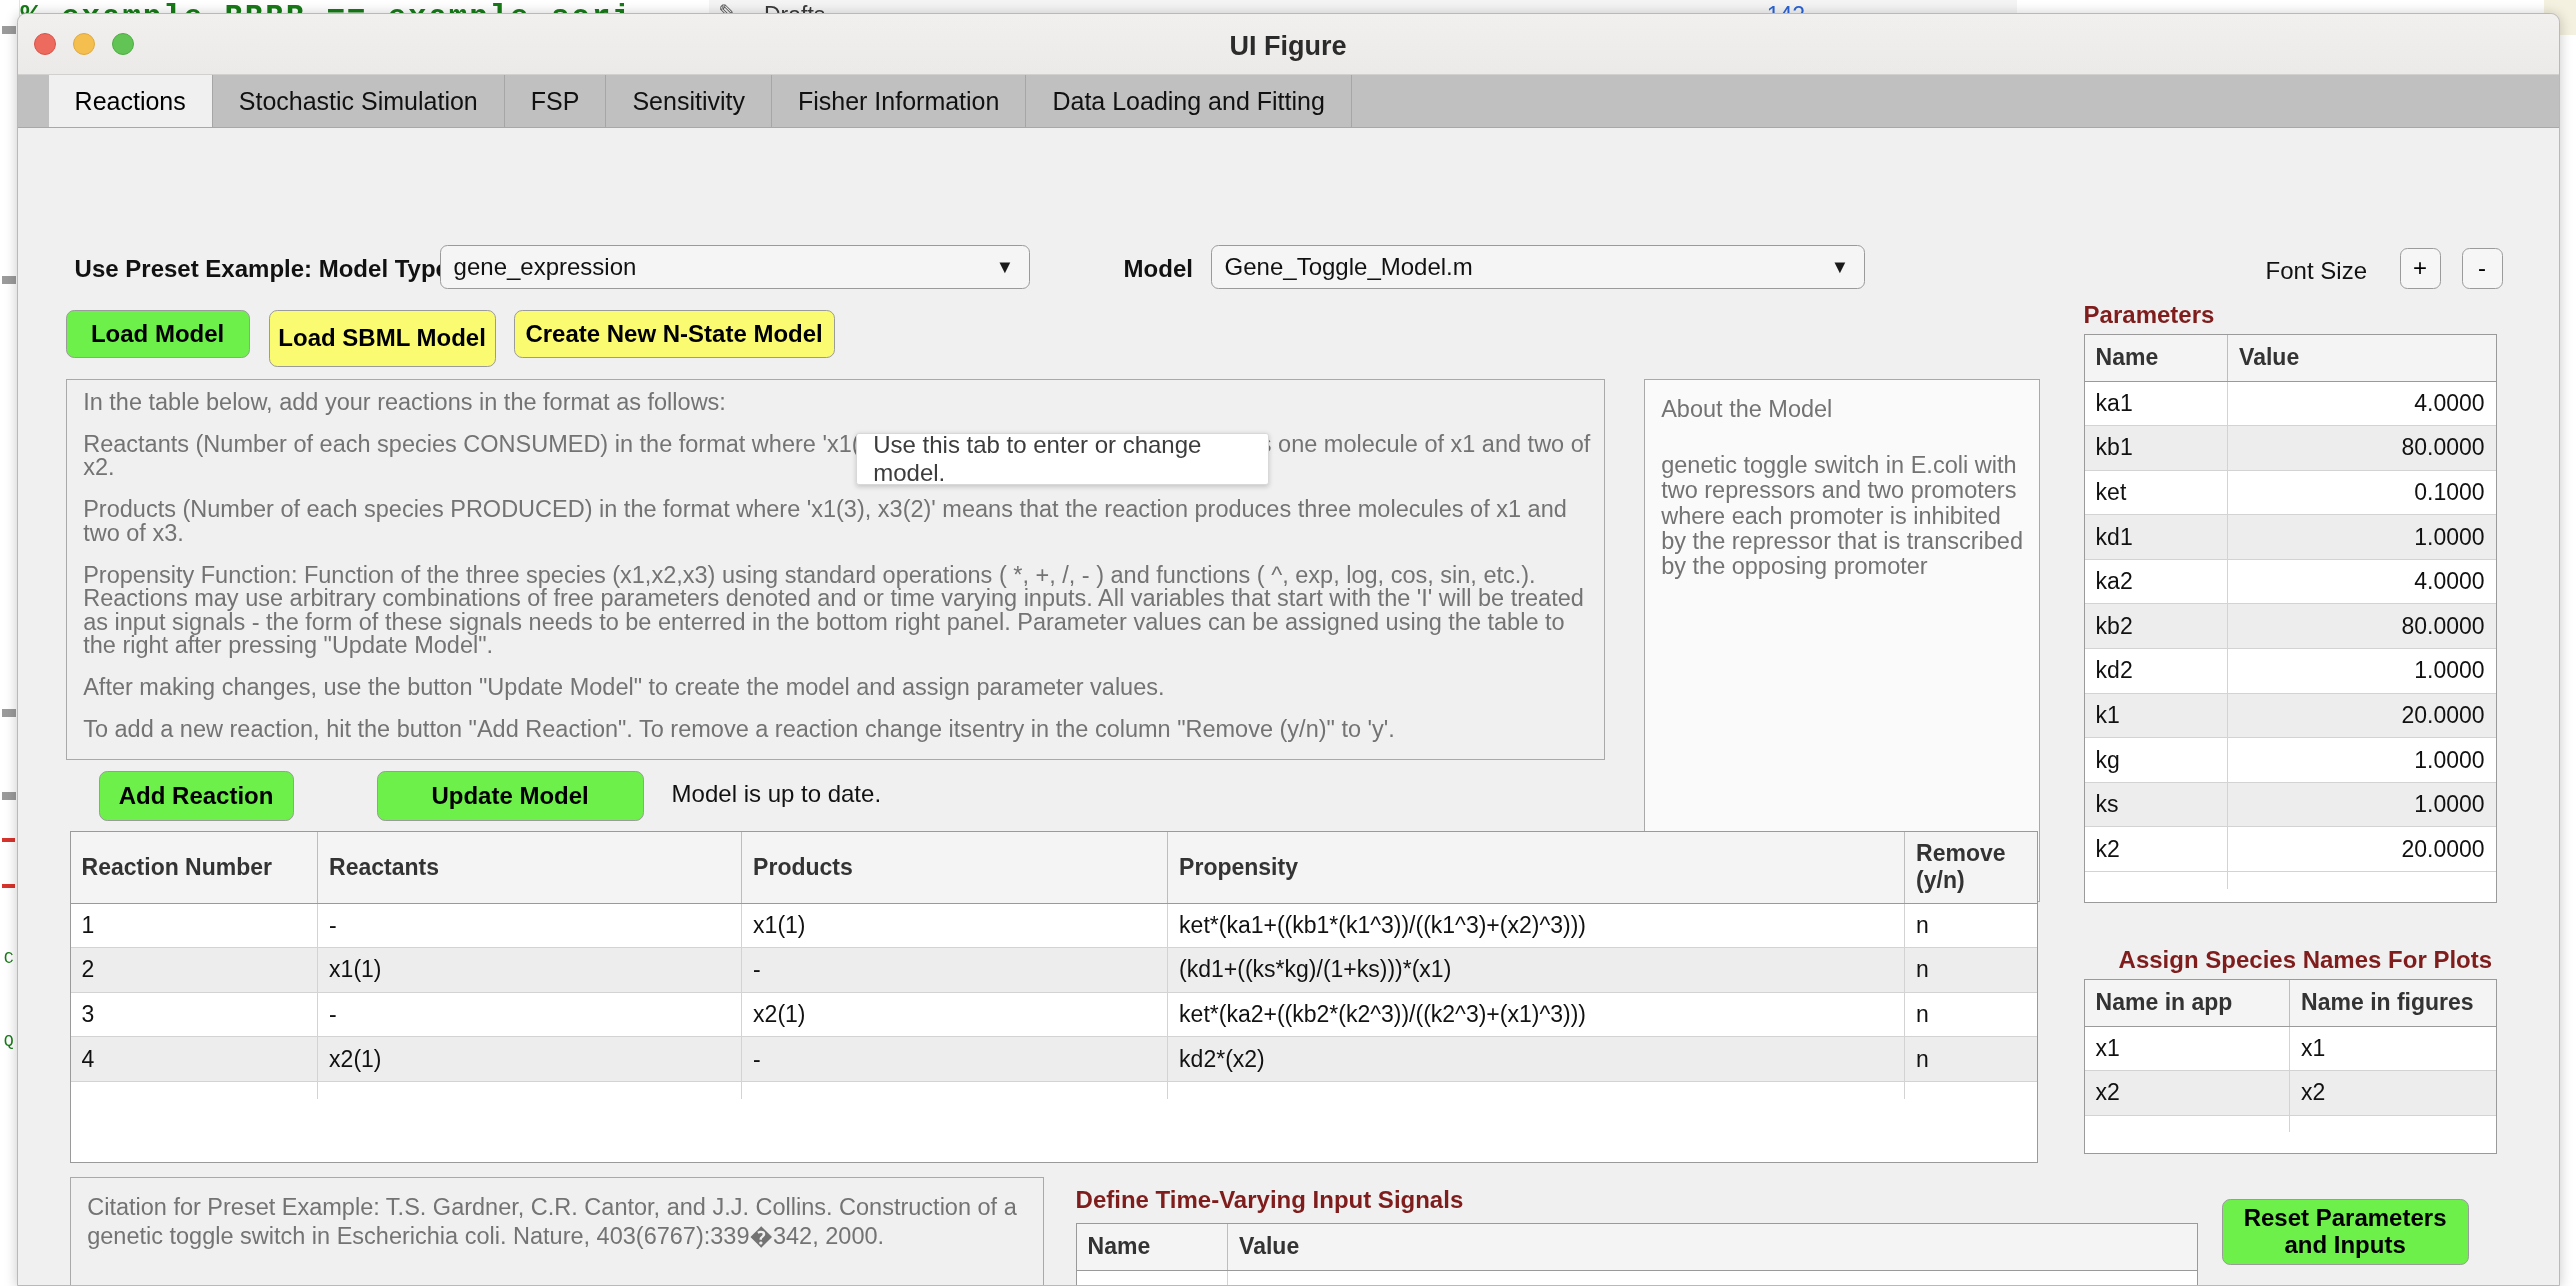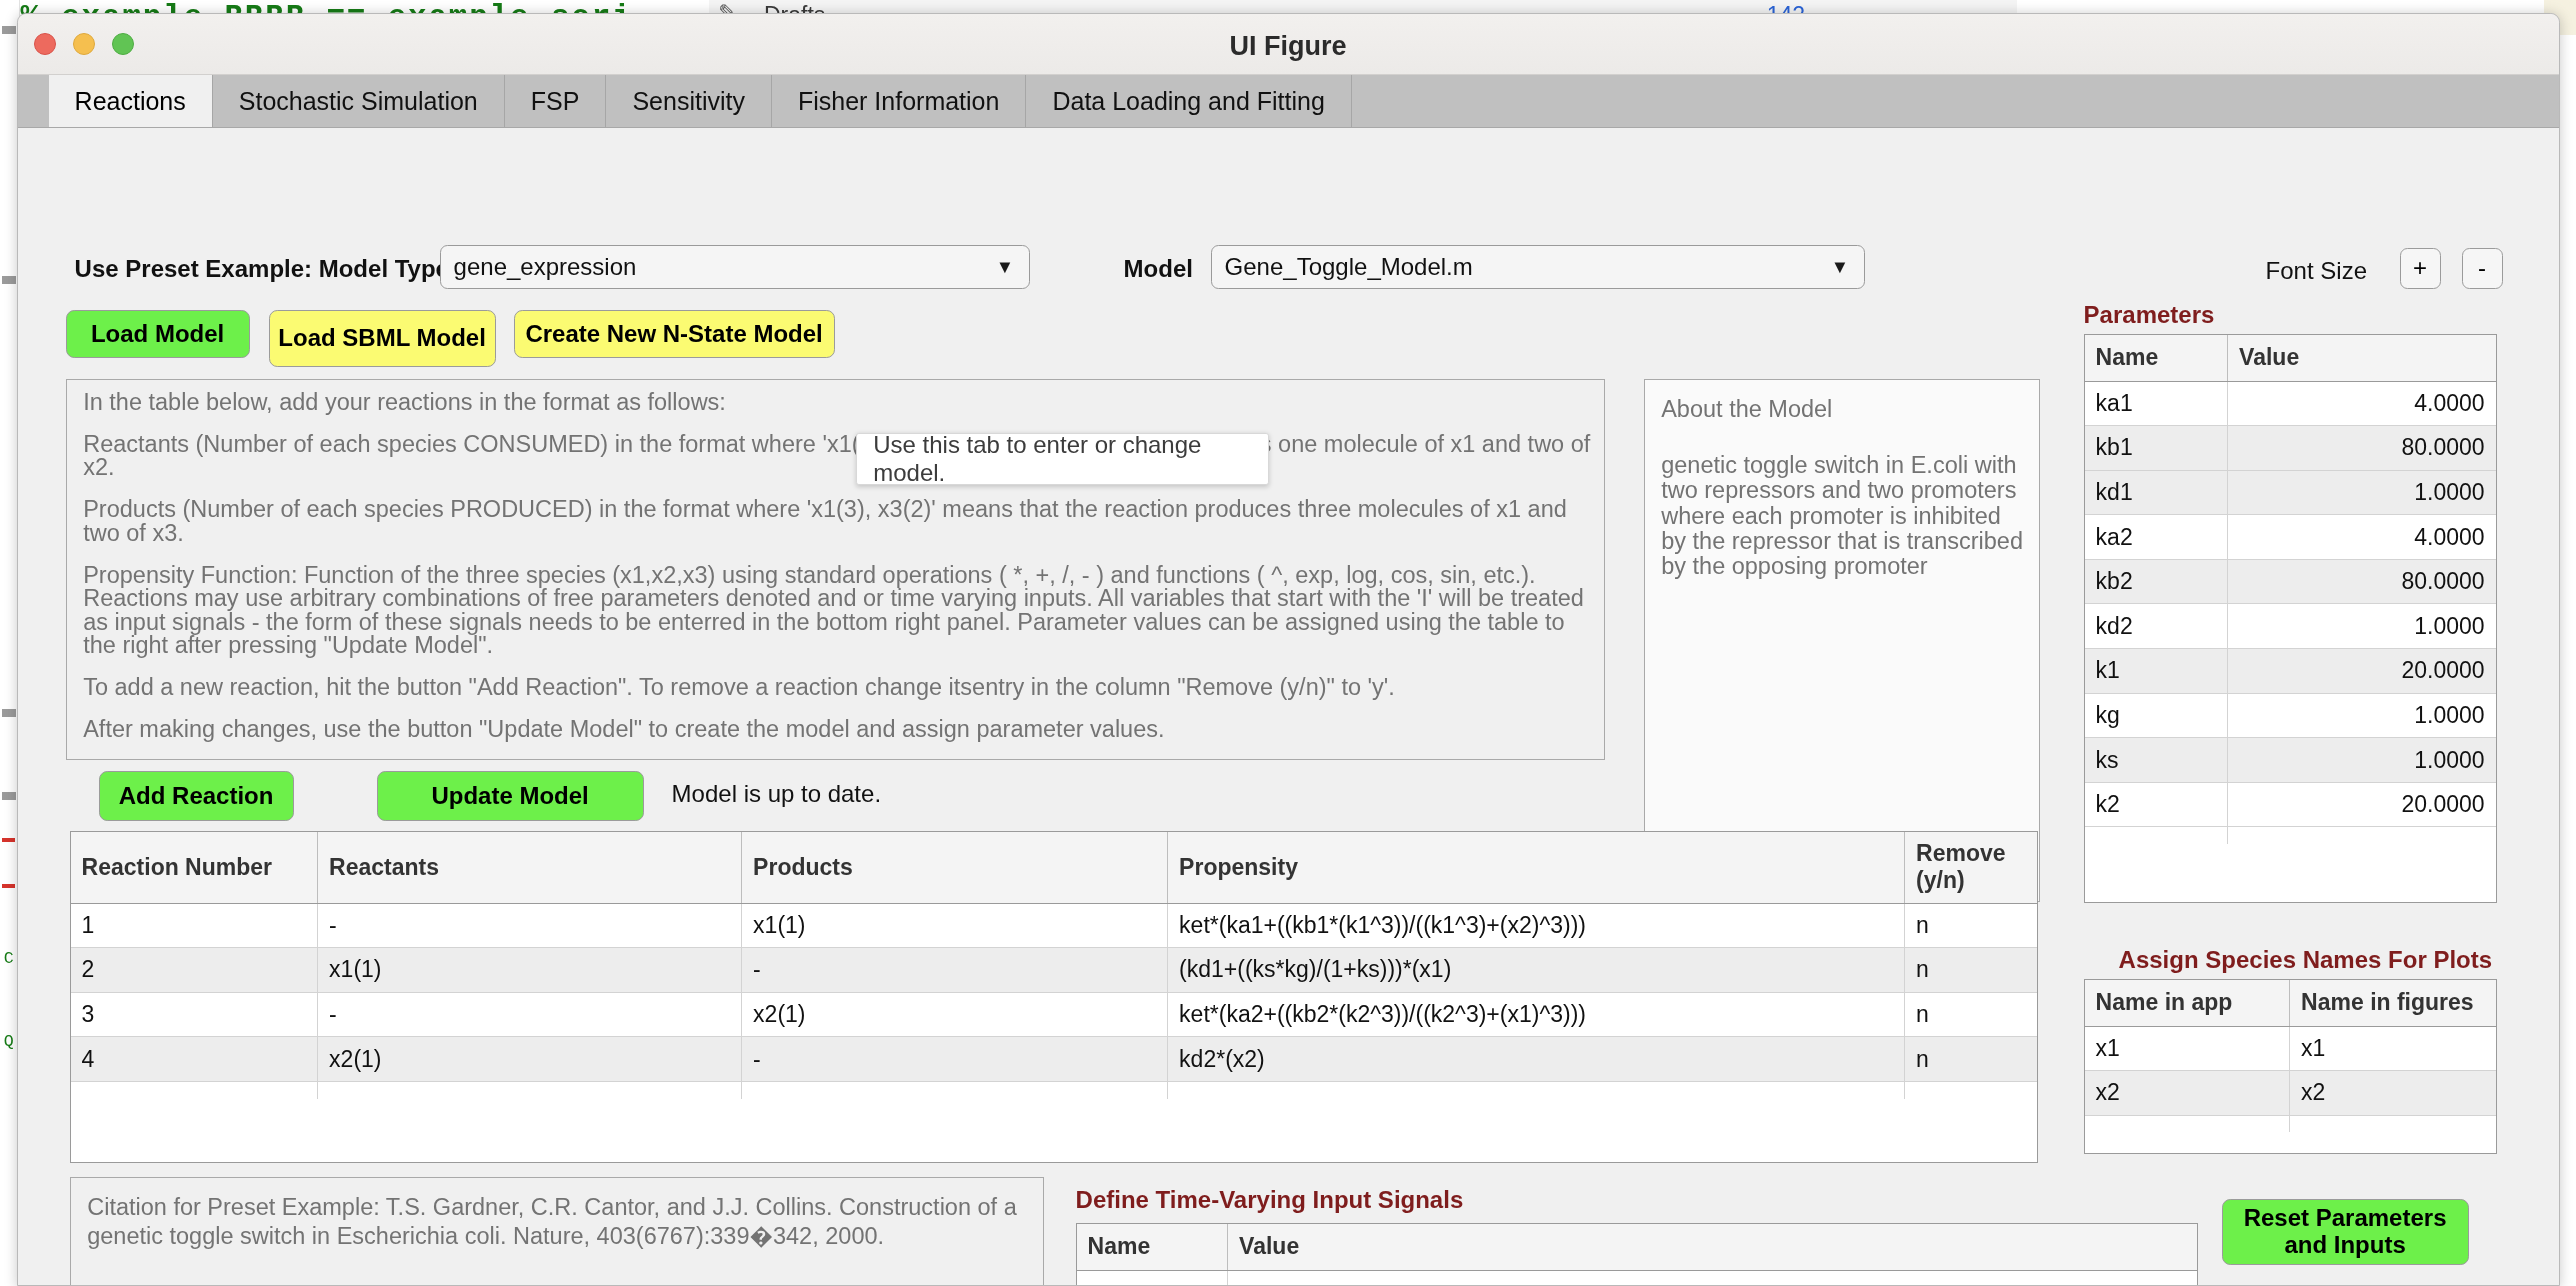--- a/index.html
+++ b/index.html
@@ -242,22 +242,22 @@
     <div class="btn yellow" style="left:251px; top:182px; width:227px; height:57px;">Load SBML Model</div>
     <div class="btn yellow" style="left:496px; top:182px; width:321px; height:48px;">Create New N-State Model</div>
 
     <div class="panel" style="left:48px; top:251px; width:1539px; height:381px;">
       <div class="panel-text">
         <p>In the table below, add your reactions in the format as follows:</p>
         <p>Reactants (Number of each species CONSUMED) in the format where 'x1(1), x2(2)' means the reaction consumes one molecule of x1 and two of x2.</p>
         <p>Products (Number of each species PRODUCED) in the format where 'x1(3), x3(2)' means that the reaction produces three molecules of x1 and two of x3.</p>
         <p style="white-space: pre-wrap;">Propensity Function: Function of the three species (x1,x2,x3) using standard operations ( *, +, /, - ) and functions ( ^, exp, log, cos, sin, etc.).
 Reactions may use arbitrary combinations of free parameters denoted and or time varying inputs. All variables that start with the 'I' will be treated as input signals - the form of these signals needs to be enterred in the bottom right panel. Parameter values can be assigned using the table to the right after pressing "Update Model".</p>
+        <p>After making changes, use the button "Update Model" to create the model and assign parameter values.</p>
         <p>To add a new reaction, hit the button "Add Reaction". To remove a reaction change itsentry in the column "Remove (y/n)" to 'y'.</p>
-        <p>After making changes, use the button "Update Model" to create the model and assign parameter values.</p>
       </div>
     </div>
 
     <div id="tooltip" style="left:838px; top:305px; width:413px; height:52px;">Use this tab to enter or change model.</div>
 
     <div class="panel white" style="left:1626px; top:251px; width:396px; height:523px;">
       <div class="panel-text" style="top:16.6px; line-height:1.08;">
         <p style="margin-bottom:31px;">About the Model</p>
         <p>genetic toggle switch in E.coli with two repressors and two promoters where each promoter is inhibited by the repressor that is transcribed by the opposing promoter</p>
       </div>
@@ -273,20 +273,24 @@
           </tr>
         </thead>
         <tbody id="parameters-body">
             <tr>
               <td>ka1</td>
               <td class="num">4.0000</td>
             </tr>
             <tr class="alt">
               <td>kb1</td>
               <td class="num">80.0000</td>
+            </tr>
+            <tr>
+              <td>ket</td>
+              <td class="num">0.1000</td>
             </tr>
             <tr class="alt">
               <td>kd1</td>
               <td class="num">1.0000</td>
             </tr>
             <tr>
               <td>ka2</td>
               <td class="num">4.0000</td>
             </tr>
             <tr class="alt">

